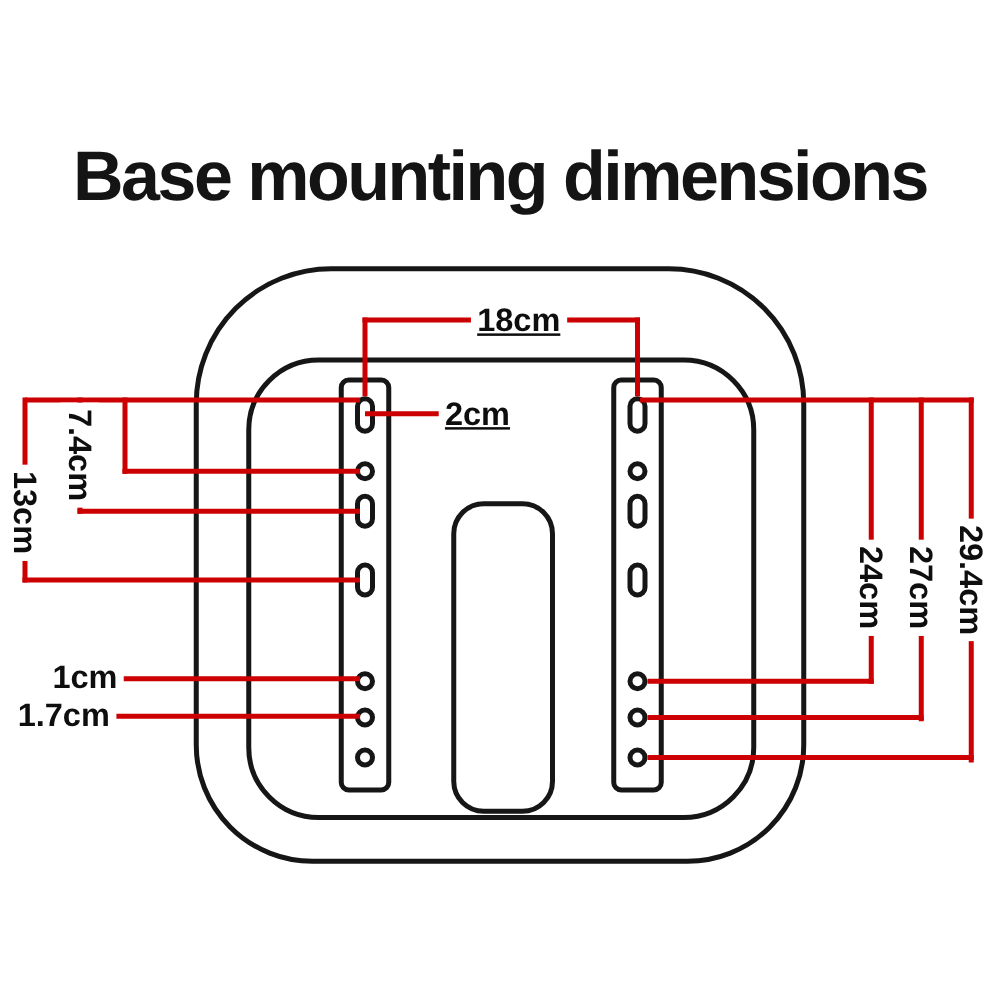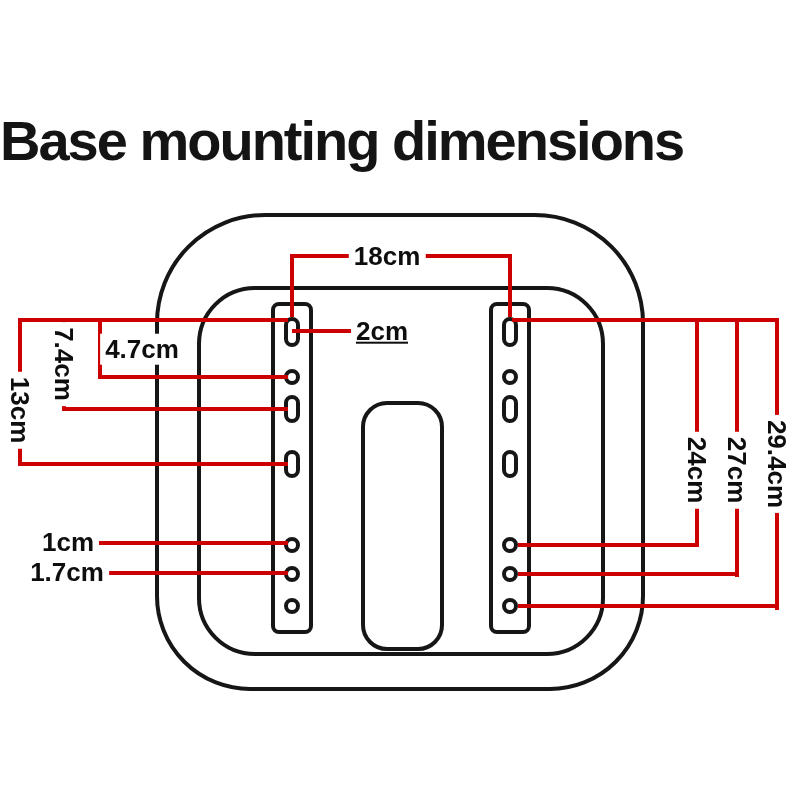--- a/index.html
+++ b/index.html
@@ -1,21 +1,21 @@
 <!DOCTYPE html>
 <html><head>
 <meta charset="utf-8">
 <style>
   html,body{margin:0;padding:0;background:#fff;}
   .stage{
     position:relative;width:800px;height:800px;background:#fff;overflow:hidden;
     font-family:"Liberation Sans",sans-serif;
   }
   .page-title{
-    position:absolute;left:0;top:108px;width:100%;
+    position:absolute;left:0;top:108px;width:100%;text-align:center;
     font-size:56px;font-weight:800;letter-spacing:-2px;color:#141414;
   }
   .shape{
     position:absolute;border:4px solid #161616;box-sizing:border-box;
     background:transparent;z-index:1;
   }
   .hole{
     position:absolute;border:4px solid #161616;background:#fff;
     box-sizing:border-box;border-radius:50%;z-index:2;
   }
@@ -55,44 +55,43 @@
   <div class="hole" style="left:502px;top:369px;width:16px;height:16px;"></div>
   <div class="hole slot" style="left:502px;top:395px;width:16px;height:28px;"></div>
   <div class="hole slot" style="left:502px;top:450px;width:16px;height:28px;"></div>
   <div class="hole" style="left:502px;top:537px;width:16px;height:16px;"></div>
   <div class="hole" style="left:502px;top:566px;width:16px;height:16px;"></div>
   <div class="hole" style="left:502px;top:598px;width:16px;height:16px;"></div>
 
   <div class="hline" style="left:290px;top:254px;width:222px;"></div>
   <div class="vline" style="left:290px;top:254px;height:63px;"></div>
   <div class="vline" style="left:508px;top:254px;height:63px;"></div>
-  <div class="dim-label" style="left:387px;top:256px;">18cm</div>
+  <div class="dim-label" style="left:415px;top:256px;text-decoration:underline;">18cm</div>
 
   <div class="hline" style="left:292px;top:329px;width:62px;"></div>
   <div class="dim-label" style="left:382px;top:331px;text-decoration:underline;">2cm</div>
 
   <div class="hline" style="left:20px;top:318px;width:268px;"></div>
 
   <div class="vline" style="left:98px;top:318px;height:61px;"></div>
   <div class="hline" style="left:98px;top:375px;width:190px;"></div>
-  <div class="dim-label" style="left:142px;top:349px;">4.7cm</div>
 
   <div class="vline" style="left:62px;top:318px;height:93px;"></div>
   <div class="hline" style="left:62px;top:407px;width:226px;"></div>
   <div class="dim-label vert" style="left:64px;top:364px;">7.4cm</div>
 
   <div class="vline" style="left:18px;top:318px;height:148px;"></div>
   <div class="hline" style="left:18px;top:462px;width:270px;"></div>
   <div class="dim-label vert" style="left:20px;top:410px;">13cm</div>
 
   <div class="hline" style="left:84px;top:541px;width:204px;"></div>
   <div class="dim-label" style="left:68px;top:542px;">1cm</div>
 
   <div class="hline" style="left:90px;top:571px;width:198px;"></div>
-  <div class="dim-label" style="left:51px;top:572px;margin-left:16px;">1.7cm</div>
+  <div class="dim-label" style="left:51px;top:572px;">1.7cm</div>
 
   <div class="hline" style="left:512px;top:318px;width:267px;"></div>
 
   <div class="vline" style="left:695px;top:318px;height:229px;"></div>
   <div class="hline" style="left:518px;top:543px;width:181px;"></div>
   <div class="dim-label vert" style="left:697px;top:470px;">24cm</div>
 
   <div class="vline" style="left:735px;top:318px;height:259px;"></div>
   <div class="hline" style="left:518px;top:572px;width:221px;"></div>
   <div class="dim-label vert" style="left:737px;top:470px;">27cm</div>

